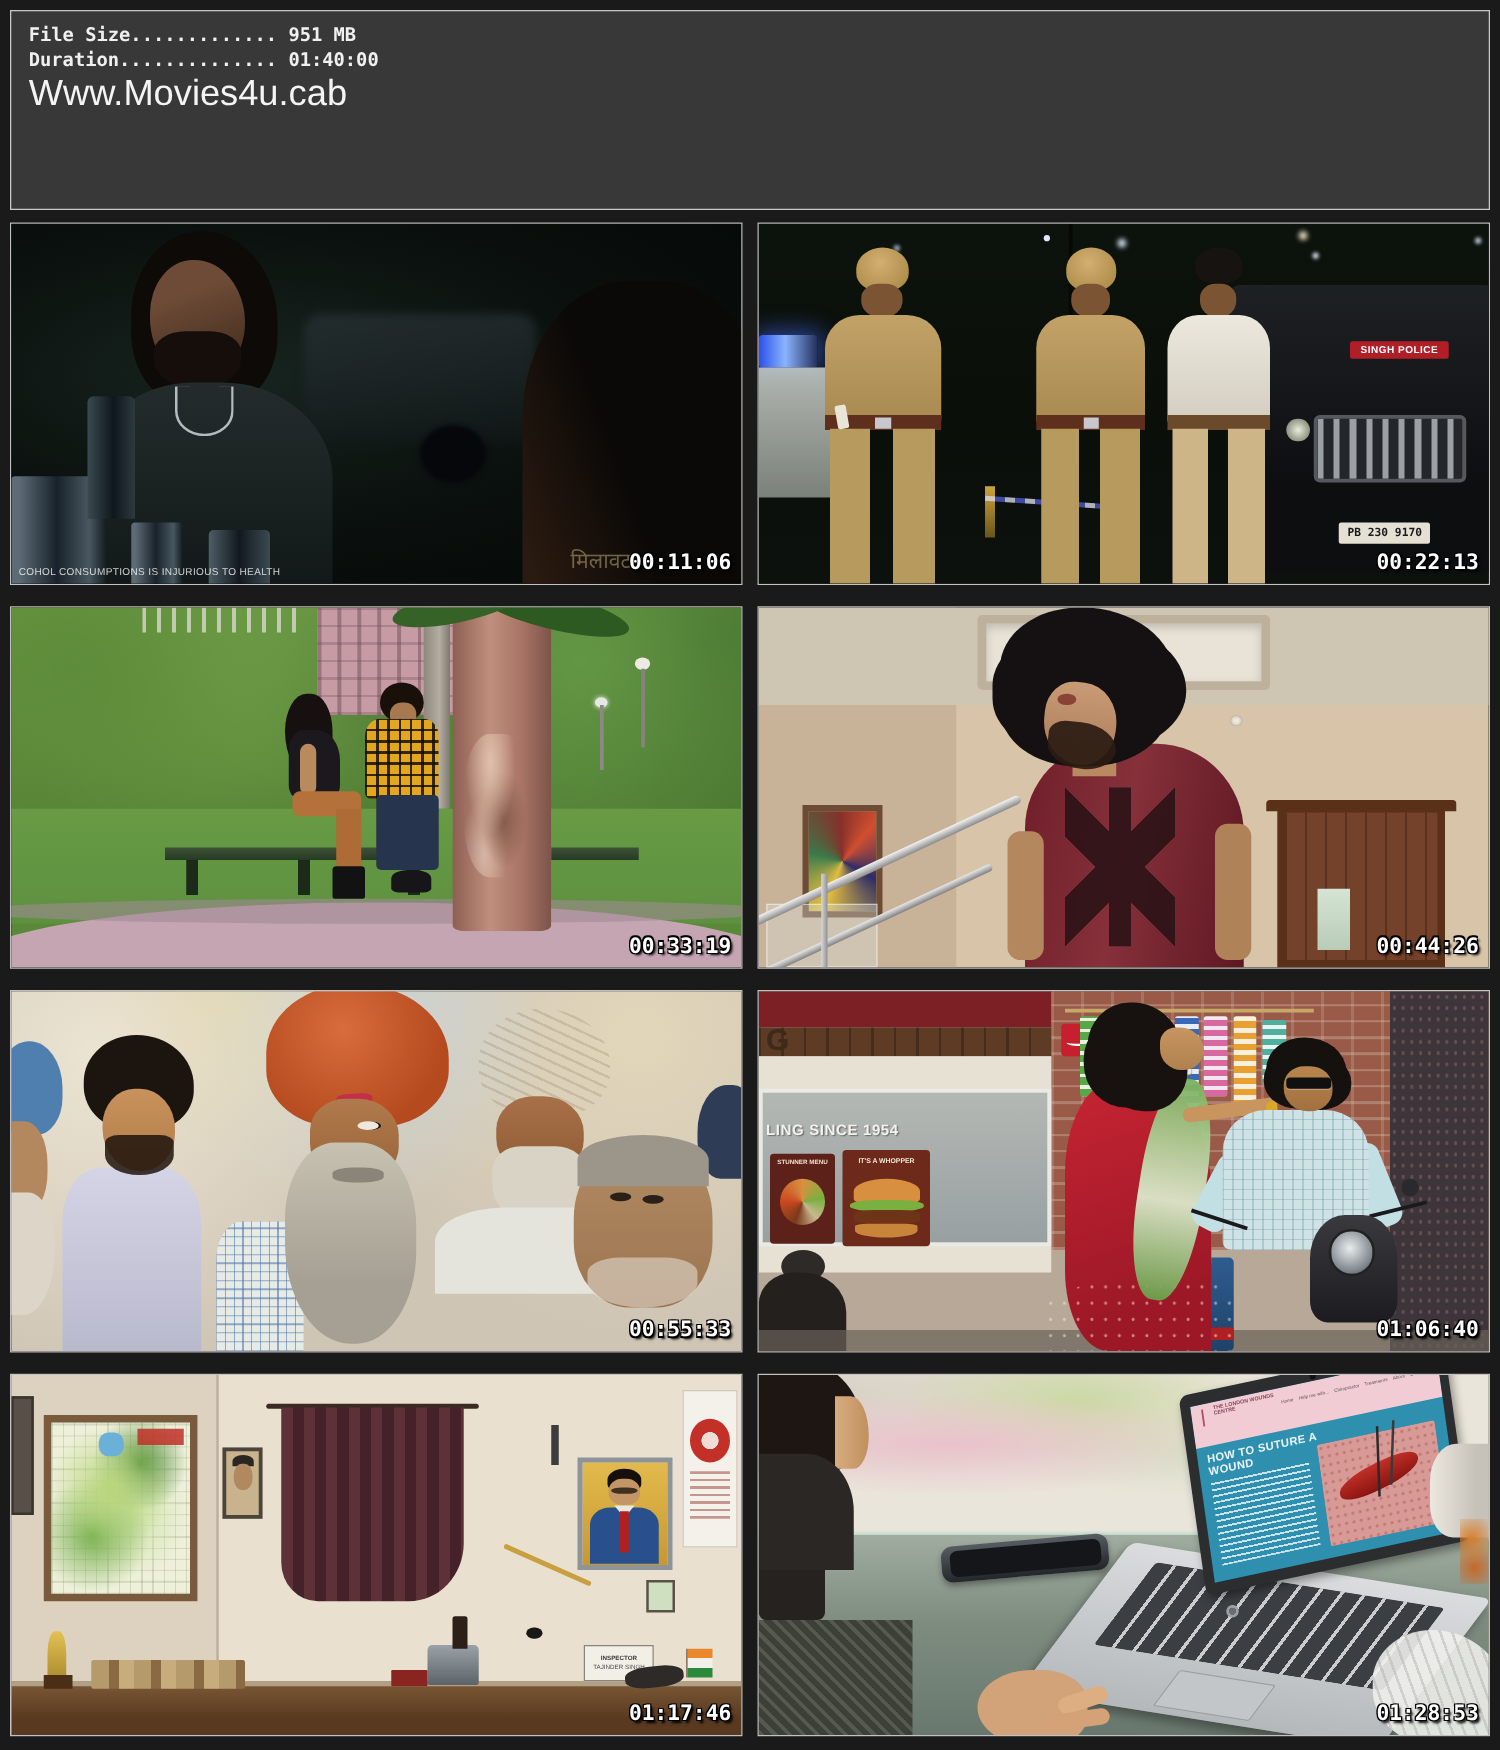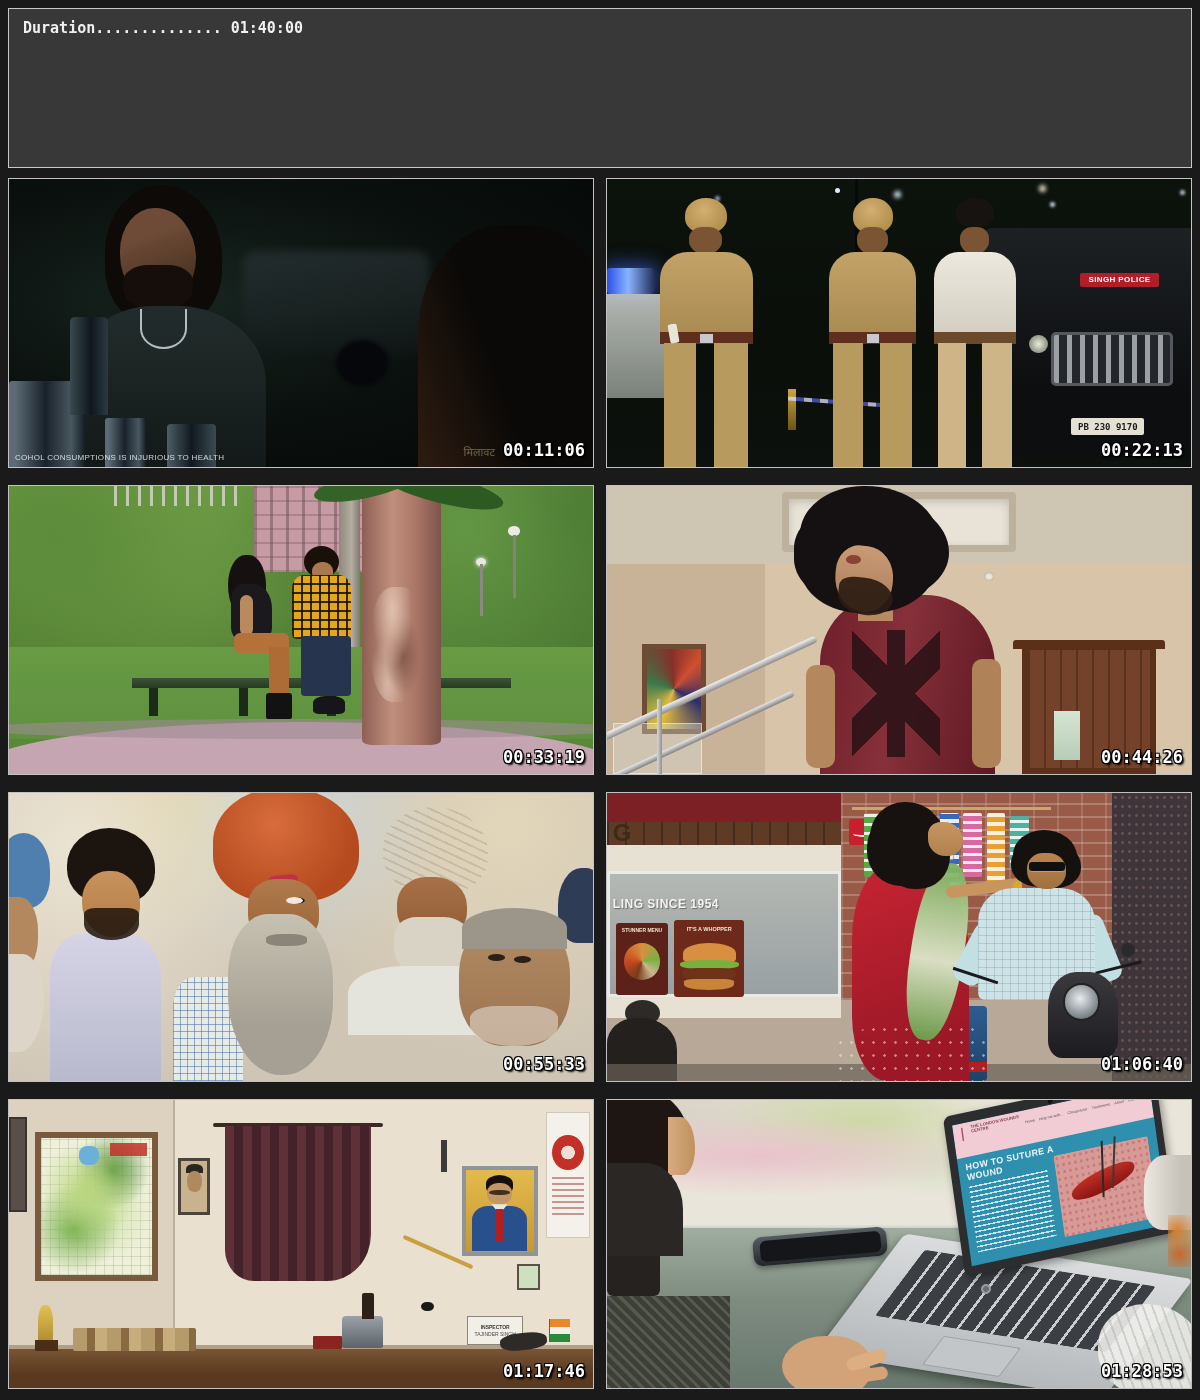--- a/index.html
+++ b/index.html
@@ -23,21 +23,21 @@
   .s1 .man-beard{left:19.5%;top:30%;width:12%;height:16%;background:#150e0a;border-radius:40% 40% 55% 55%;}
   .s1 .man-torso{left:11%;top:44%;width:33%;height:58%;background:linear-gradient(#232c2c,#121818);border-radius:42% 46% 0 0;}
   .s1 .chain{left:22.5%;top:45%;width:8%;height:14%;border:2px solid rgba(205,215,220,.85);border-top:none;border-radius:0 0 50% 50%;box-sizing:border-box;}
   .s1 .listener{right:-3%;top:16%;width:33%;height:86%;background:linear-gradient(250deg,#0b0907 60%,#2a1a10 95%);border-radius:44% 42% 0 0;}
   .s1 .glass{background:linear-gradient(90deg,#5c6b75 8%,#19222a 48%,#485760 82%,#141c22);border-radius:3px;}
   .s1 .g1{left:0%;bottom:-2%;width:13%;height:32%;}
   .s1 .g2{left:16.5%;bottom:-2%;width:7%;height:19%;}
   .s1 .bottle{left:10.5%;bottom:18%;width:6.5%;height:34%;background:linear-gradient(90deg,#3a4a50,#0e171c 55%,#2c3a40);border-radius:5px 5px 0 0;}
   .s1 .shaker{left:27%;bottom:-2%;width:8.5%;height:17%;background:linear-gradient(90deg,#4e5d66,#11191f 50%,#3c4a52);border-radius:4px 4px 2px 2px;}
   .s1 .warn{left:6px;bottom:5px;font-size:8px;letter-spacing:.3px;color:rgba(255,255,255,.78);font-family:"Liberation Sans",sans-serif;}
-  .s1 .subfrag{right:98px;bottom:8px;font-size:11px;color:rgba(230,215,150,.42);font-family:"DejaVu Sans",sans-serif;}
+  .s1 .subfrag{right:88px;bottom:8px;font-size:17px;color:rgba(230,215,150,.42);font-family:"DejaVu Sans",sans-serif;}
 
   
   .s2{background:linear-gradient(180deg,#0c120c 0%,#0a0f0a 55%,#0d110d 100%);}
   .s2 .bokeh{left:39%;top:3%;width:5px;height:5px;border-radius:50%;background:#dfe8ff;
      box-shadow:60px 4px 4px 1px #cfe0f0,205px -2px 4px 1px #e8e0c0,215px 14px 3px 0 #cfd8e8,470px 6px 4px 1px #e0e8f0,345px 2px 3px 0 #bcc8d8,-120px 8px 3px 0 #98a8b8,130px 55px 3px 0 #6a7a5a;}
   .s2 .pole{left:42.5%;top:0;width:3px;height:52%;background:#060906;}
   .s2 .bluebar{left:0;top:31%;width:8%;height:9%;background:linear-gradient(90deg,#2a50e8,#8ab4ff 45%,#23305a);border-radius:3px;box-shadow:0 0 18px 4px rgba(70,110,255,.55);}
   .s2 .van{left:0;top:40%;width:11%;height:36%;background:linear-gradient(#cfd4cf,#8e948e);opacity:.85;border-radius:0 8px 4px 0;}
   .s2 .suv{right:-2%;top:17%;width:38%;height:80%;background:linear-gradient(#1e2124,#0c0e10 70%);border-radius:12px 16px 0 0;}
   .s2 .banner{right:5.5%;top:32.5%;width:13.5%;height:5%;background:#b01f27;color:#fff;font-size:8px;font-weight:bold;display:flex;align-items:center;justify-content:center;letter-spacing:.4px;border-radius:2px;}
@@ -322,21 +322,23 @@
   .s8 .cup{right:-1%;top:19%;width:9%;height:26%;background:linear-gradient(90deg,#ece8e0,#c6c2ba 70%);border-radius:40% 0 0 35%;}
   .s8 .cupdeco{right:0;top:40%;width:4%;height:18%;background:radial-gradient(circle at 40% 30%,#d88030,transparent 55%),radial-gradient(circle at 50% 75%,#c86828,transparent 50%);}
   .s8 .bag8{right:-2%;bottom:-3%;width:18%;height:32%;background:rgba(238,238,235,.9);border-radius:45% 55% 35% 50%;background-image:repeating-linear-gradient(70deg,rgba(180,180,175,.5) 0 2px,transparent 2px 9px);}
 </style>
 </head>
 <body>
 
 <div class="sheet">
 
   <div class="hdr">
+    <div class="hline">File Size............. 951 MB</div>
     <div class="hline">Duration.............. 01:40:00</div>
+    <div class="wm">Www.Movies4u.cab</div>
   </div>
 
   <div class="grid">
 
     <div class="panel">
       <div class="scene s1">
         <div class="a car"></div>
         <div class="a wheel"></div>
         <div class="a listener"></div>
         <div class="a man-hair"></div>

